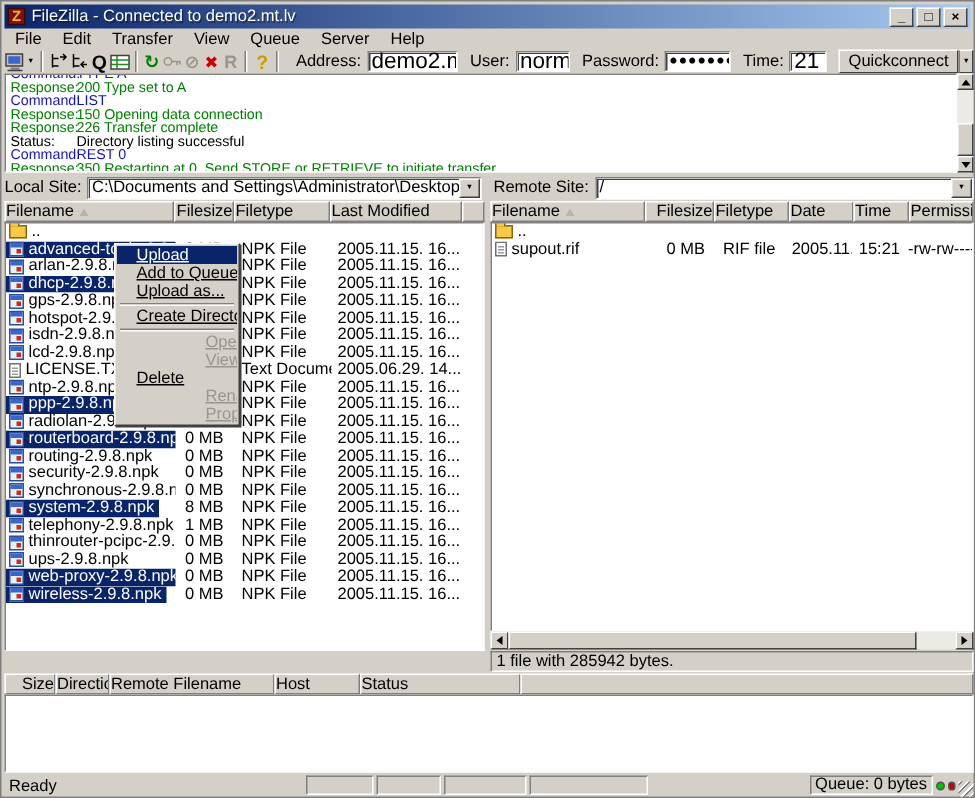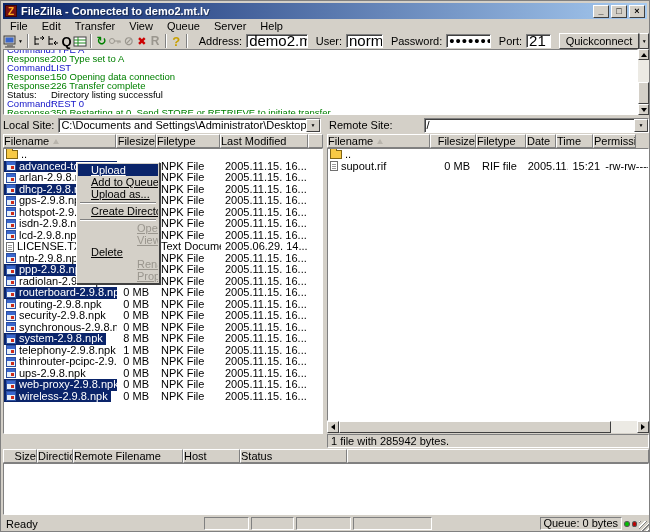--- a/index.html
+++ b/index.html
@@ -11,21 +11,21 @@
   .window { position:relative; width:650px; height:532px; background:#D4D0C8;
     border:1px solid #808080; }
 
   
   .titlebar { position:absolute; top:2px; left:2px; width:644px; height:16px;
     background:linear-gradient(to right,#0A246A,#A6CAF0);
     display:flex; align-items:center; padding:0 2px; }
   .app-icon { width:12px; height:12px; background:#7A1010; color:#FFB020;
     font-weight:bold; font-size:10px; line-height:12px; text-align:center;
     margin-right:4px; border:1px solid #3a0808; }
-  .title-text { color:#fff; font-weight:bold; font-size:11px; white-space:nowrap;
+  .title-text { color:#fff; font-weight:normal; font-size:11px; white-space:nowrap;
     text-shadow:1px 1px 0 rgba(0,0,0,.4); flex:1; }
   .winbtns { display:flex; gap:2px; }
   .winbtn { width:16px; height:13px; background:#D4D0C8; border:1px solid;
     border-color:#fff #404040 #404040 #fff; font-size:9px; line-height:11px;
     text-align:center; font-weight:bold; color:#000; }
 
   
   .menubar { position:absolute; top:19px; left:2px; width:646px; height:13px;
     display:flex; align-items:center; }
   .menu-item { padding:0 7px; height:13px; line-height:13px; }
@@ -73,21 +73,21 @@
     display:flex; align-items:center; justify-content:center; }
   .tri-up { width:0; height:0; border-left:3px solid transparent; border-right:3px solid transparent; border-bottom:4px solid #000; }
   .tri-down { width:0; height:0; border-left:3px solid transparent; border-right:3px solid transparent; border-top:4px solid #000; }
   .tri-left { width:0; height:0; border-top:3px solid transparent; border-bottom:3px solid transparent; border-right:4px solid #000; }
   .tri-right { width:0; height:0; border-top:3px solid transparent; border-bottom:3px solid transparent; border-left:4px solid #000; }
   .vthumb { position:absolute; left:0; top:33px; width:11px; height:22px; background:#D4D0C8;
     border:1px solid; border-color:#fff #404040 #404040 #fff; }
 
   
   .sitebar { position:absolute; top:116px; height:16px; display:flex; align-items:center; }
-  .sb-local { left:0; width:320px; } .sb-remote { left:326px; width:322px;gap:27px; }
+  .sb-local { left:0; width:320px; } .sb-remote { left:326px; width:322px; }
   .site-label { margin:0 4px 0 2px; white-space:nowrap; }
   .site-combo { flex:1; height:15px; background:#fff; border:1px solid;
     border-color:#808080 #fff #fff #808080; box-shadow:inset 1px 1px 0 #404040;
     display:flex; align-items:center; overflow:hidden; }
   .site-combo .val { flex:1; padding:0 2px; white-space:nowrap; overflow:hidden; }
   .combo-arrow { width:14px; height:13px; background:#D4D0C8; border:1px solid;
     border-color:#fff #404040 #404040 #fff; font-size:5px;
     display:flex; align-items:center; justify-content:center; }
 
   
@@ -97,21 +97,21 @@
   .hcell { background:#D4D0C8; border:1px solid; border-color:#fff #808080 #808080 #fff;
     padding:0 0; line-height:12px; white-space:nowrap; overflow:hidden;
     display:flex; align-items:center; }
   .hfill { flex:1; }
   .sort-asc { width:0; height:0; margin-left:4px; border-left:3px solid transparent;
     border-right:3px solid transparent; border-bottom:5px solid #B8B4AC; }
   .ha-r { justify-content:flex-end; }
   
   .lc-name{width:113px}.lc-size{width:40px}.lc-type{width:64px}.lc-mod{width:88px}
   
-  .rc-name{width:103px}.rc-size{width:46px}.rc-type{width:50px}.rc-date{width:30px}.rc-time{width:37px}.rc-perm{width:43px}
+  .rc-name{width:103px}.rc-size{width:46px}.rc-type{width:50px}.rc-date{width:43px}.rc-time{width:37px}.rc-perm{width:43px}
   
   .qc-lname{width:113px}.qc-size{width:34px}.qc-dir{width:36px}.qc-rname{width:110px}.qc-host{width:57px}.qc-status{width:107px}
 
   
   .filelist { position:absolute; background:#fff; border:1px solid;
     border-color:#808080 #fff #fff #808080; overflow:hidden; }
   .fl-left { top:147px; left:2px; width:320px; height:286px; }
   .fl-right { top:147px; left:326px; width:322px; height:273px; }
   .frow { display:flex; height:11.5px; line-height:11.5px; white-space:nowrap; }
   .cell { overflow:hidden; white-space:nowrap; }
@@ -278,21 +278,21 @@
         <span>?</span>
       </span>
     <span class="tb-sep"></span>
 
     <span class="tb-label">Address:</span>
     <span class="tb-field f-address">demo2.mt.lv</span>
     <span class="tb-label">User:</span>
     <span class="tb-field f-user">normis</span>
     <span class="tb-label">Password:</span>
     <span class="tb-field f-password">•••••••</span>
-    <span class="tb-label">Port:</span>
+    <span class="tb-label">Time:</span>
     <span class="tb-field f-port">21</span>
     <span class="quickconnect">Quickconnect</span>
     <span class="qc-arrow">▼</span>
   </div>
 
   <div class="logarea">
     <div class="loglines">
 
         <div class="logline v-command">
           <span class="log-prefix">Command:</span><span>TYPE A</span>

